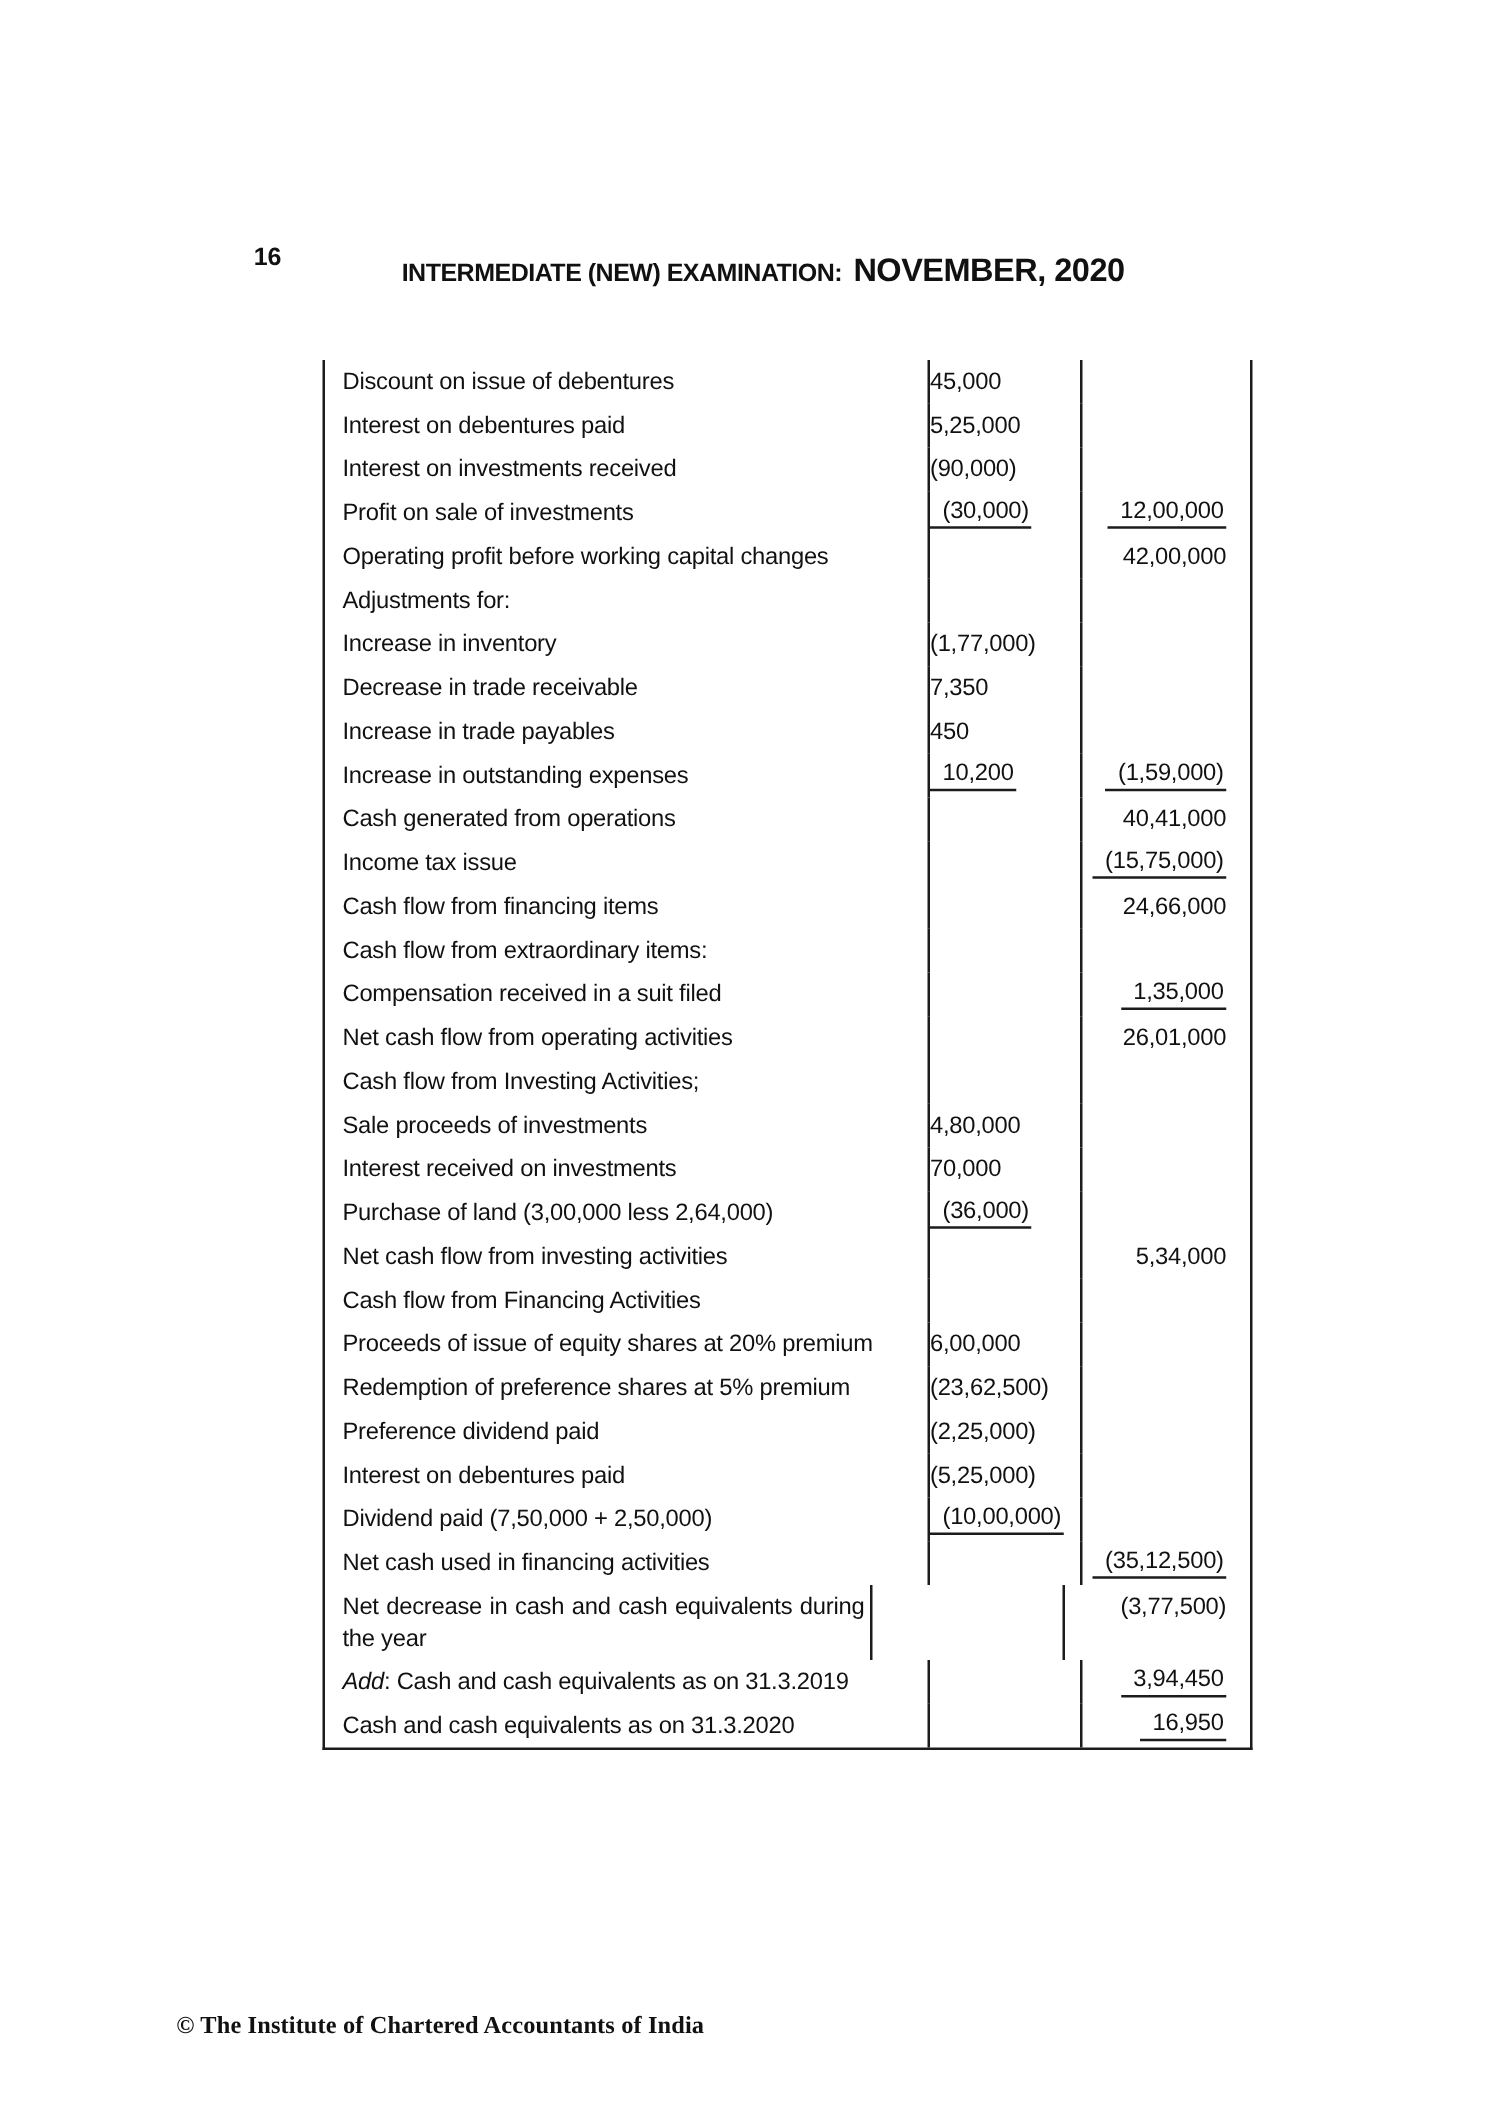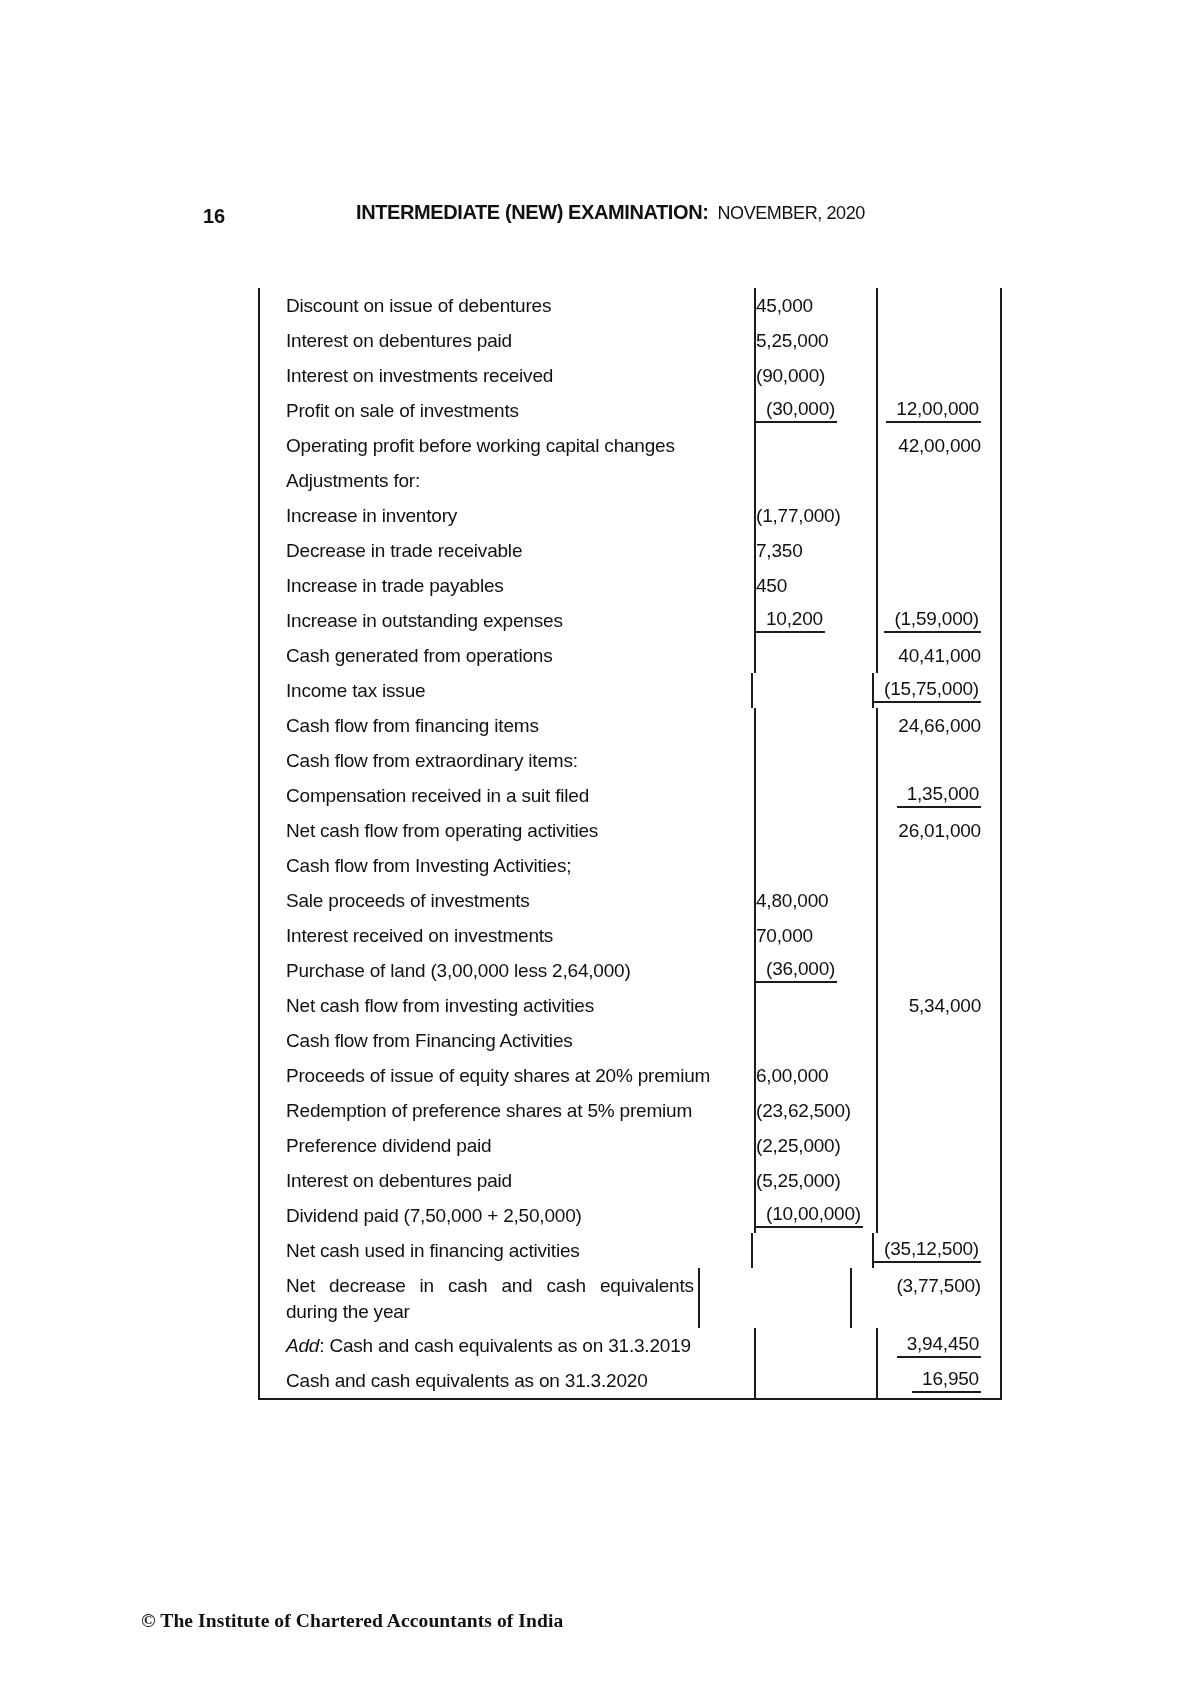--- a/index.html
+++ b/index.html
@@ -5,54 +5,53 @@
   html,body{margin:0;padding:0;}
   body{
     width:1191px;height:1683px;position:relative;background:#ffffff;
     font-family:"Liberation Sans", sans-serif;color:#111;
     -webkit-font-smoothing:antialiased;
   }
   .page{position:absolute;inset:0;}
 
   
   .page-number{
-    position:absolute;left:203px;top:205px;
+    position:absolute;left:203px;top:195px;
     font-size:20px;font-weight:bold;letter-spacing:-0.2px;
   }
   .page-header{
     position:absolute;left:0;right:0;top:201px;
     display:flex;justify-content:center;align-items:baseline;gap:9px;
     padding-left:30px;
   }
   .header-exam-title{
     font-size:20px;font-weight:bold;letter-spacing:-0.4px;white-space:nowrap;
   }
   .header-exam-session{
-    font-size:18px;font-weight:normal;letter-spacing:-0.4px;white-space:nowrap;
+    font-size:26px;font-weight:bold;letter-spacing:-0.4px;white-space:nowrap;
   }
 
   
   .cf-table{
     position:absolute;left:258px;top:288px;width:744px;
     border-left:2px solid #1c1c1c;
     border-right:2px solid #1c1c1c;
     border-bottom:2px solid #1c1c1c;
     box-sizing:border-box;
   }
   .row{display:flex;height:35px;}
   .row.tall{height:60px;gap:44px;}
   .cell{
     display:flex;align-items:center;box-sizing:border-box;
     font-size:19px;letter-spacing:-0.2px;line-height:22px;
   }
   .label-cell{
     width:484px;padding-left:14px;padding-right:4px;
     justify-content:flex-start;
     border-right:2px solid #1c1c1c;
-    margin-left:12px;
   }
   .amt1-cell{
     width:122px;padding-right:9px;
     justify-content:flex-start;
     border-right:2px solid #1c1c1c;
   }
   .amt2-cell{
     flex:1;padding-right:19px;
     justify-content:flex-end;
   }

